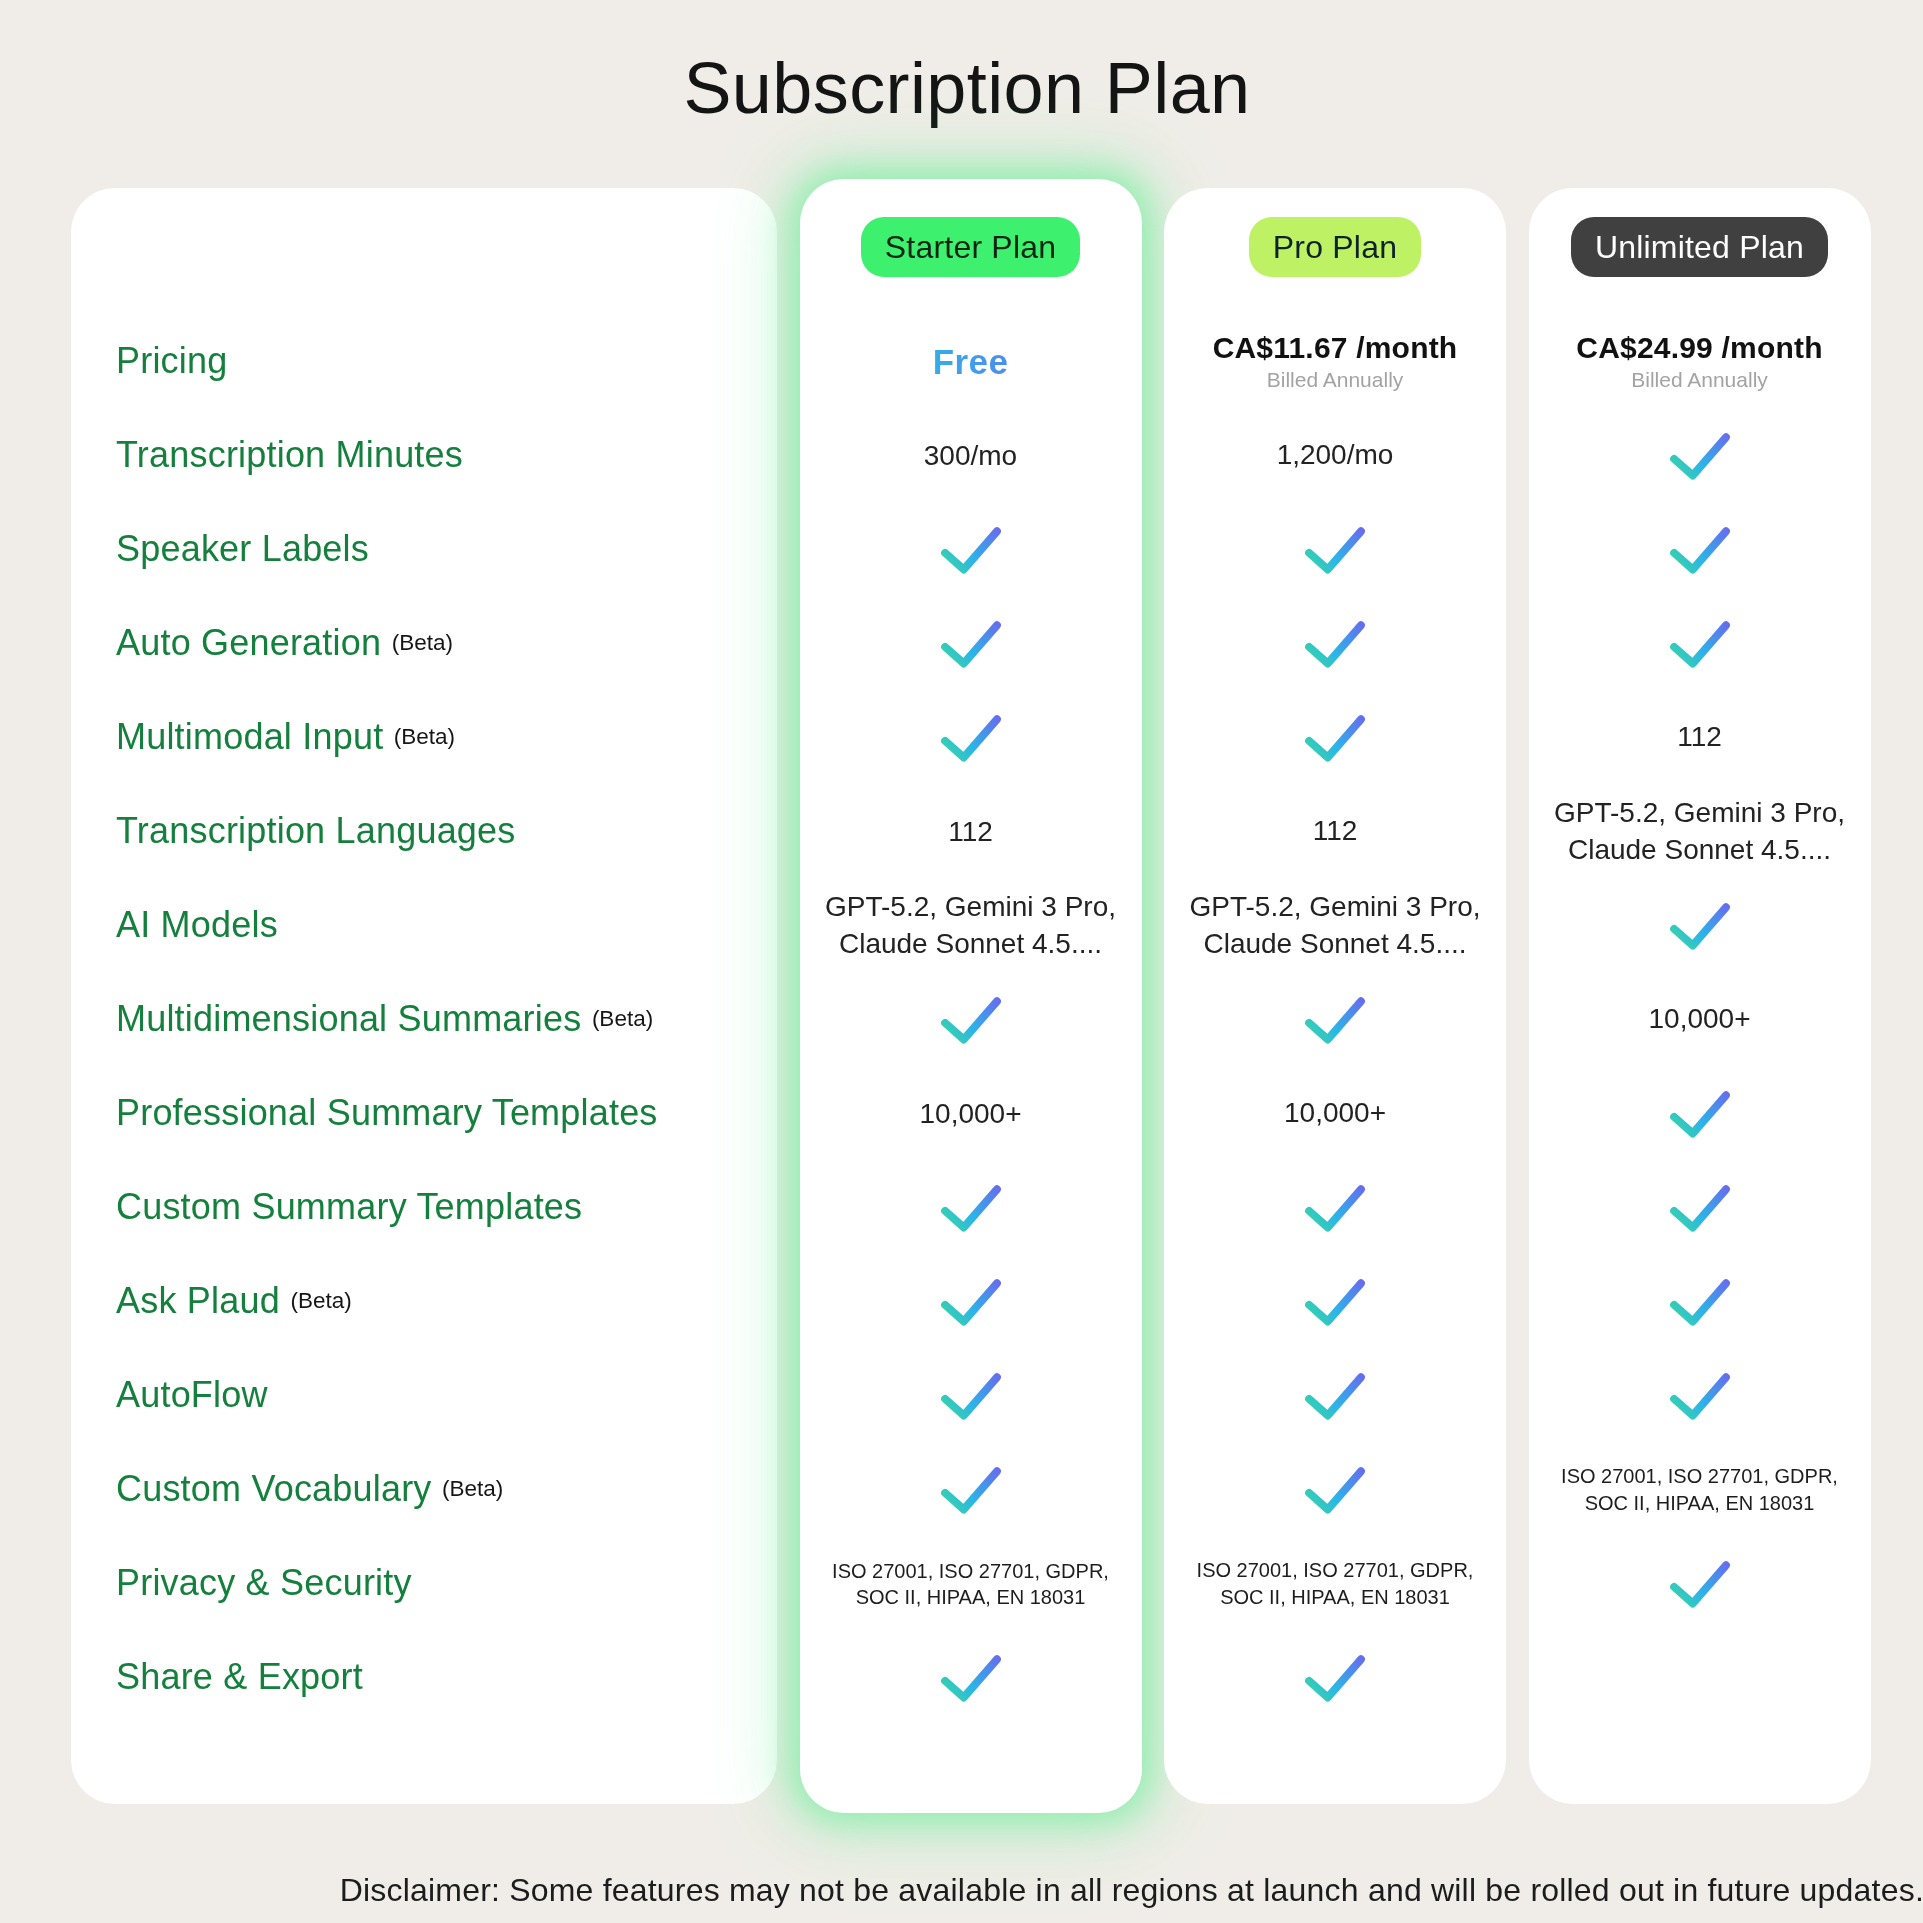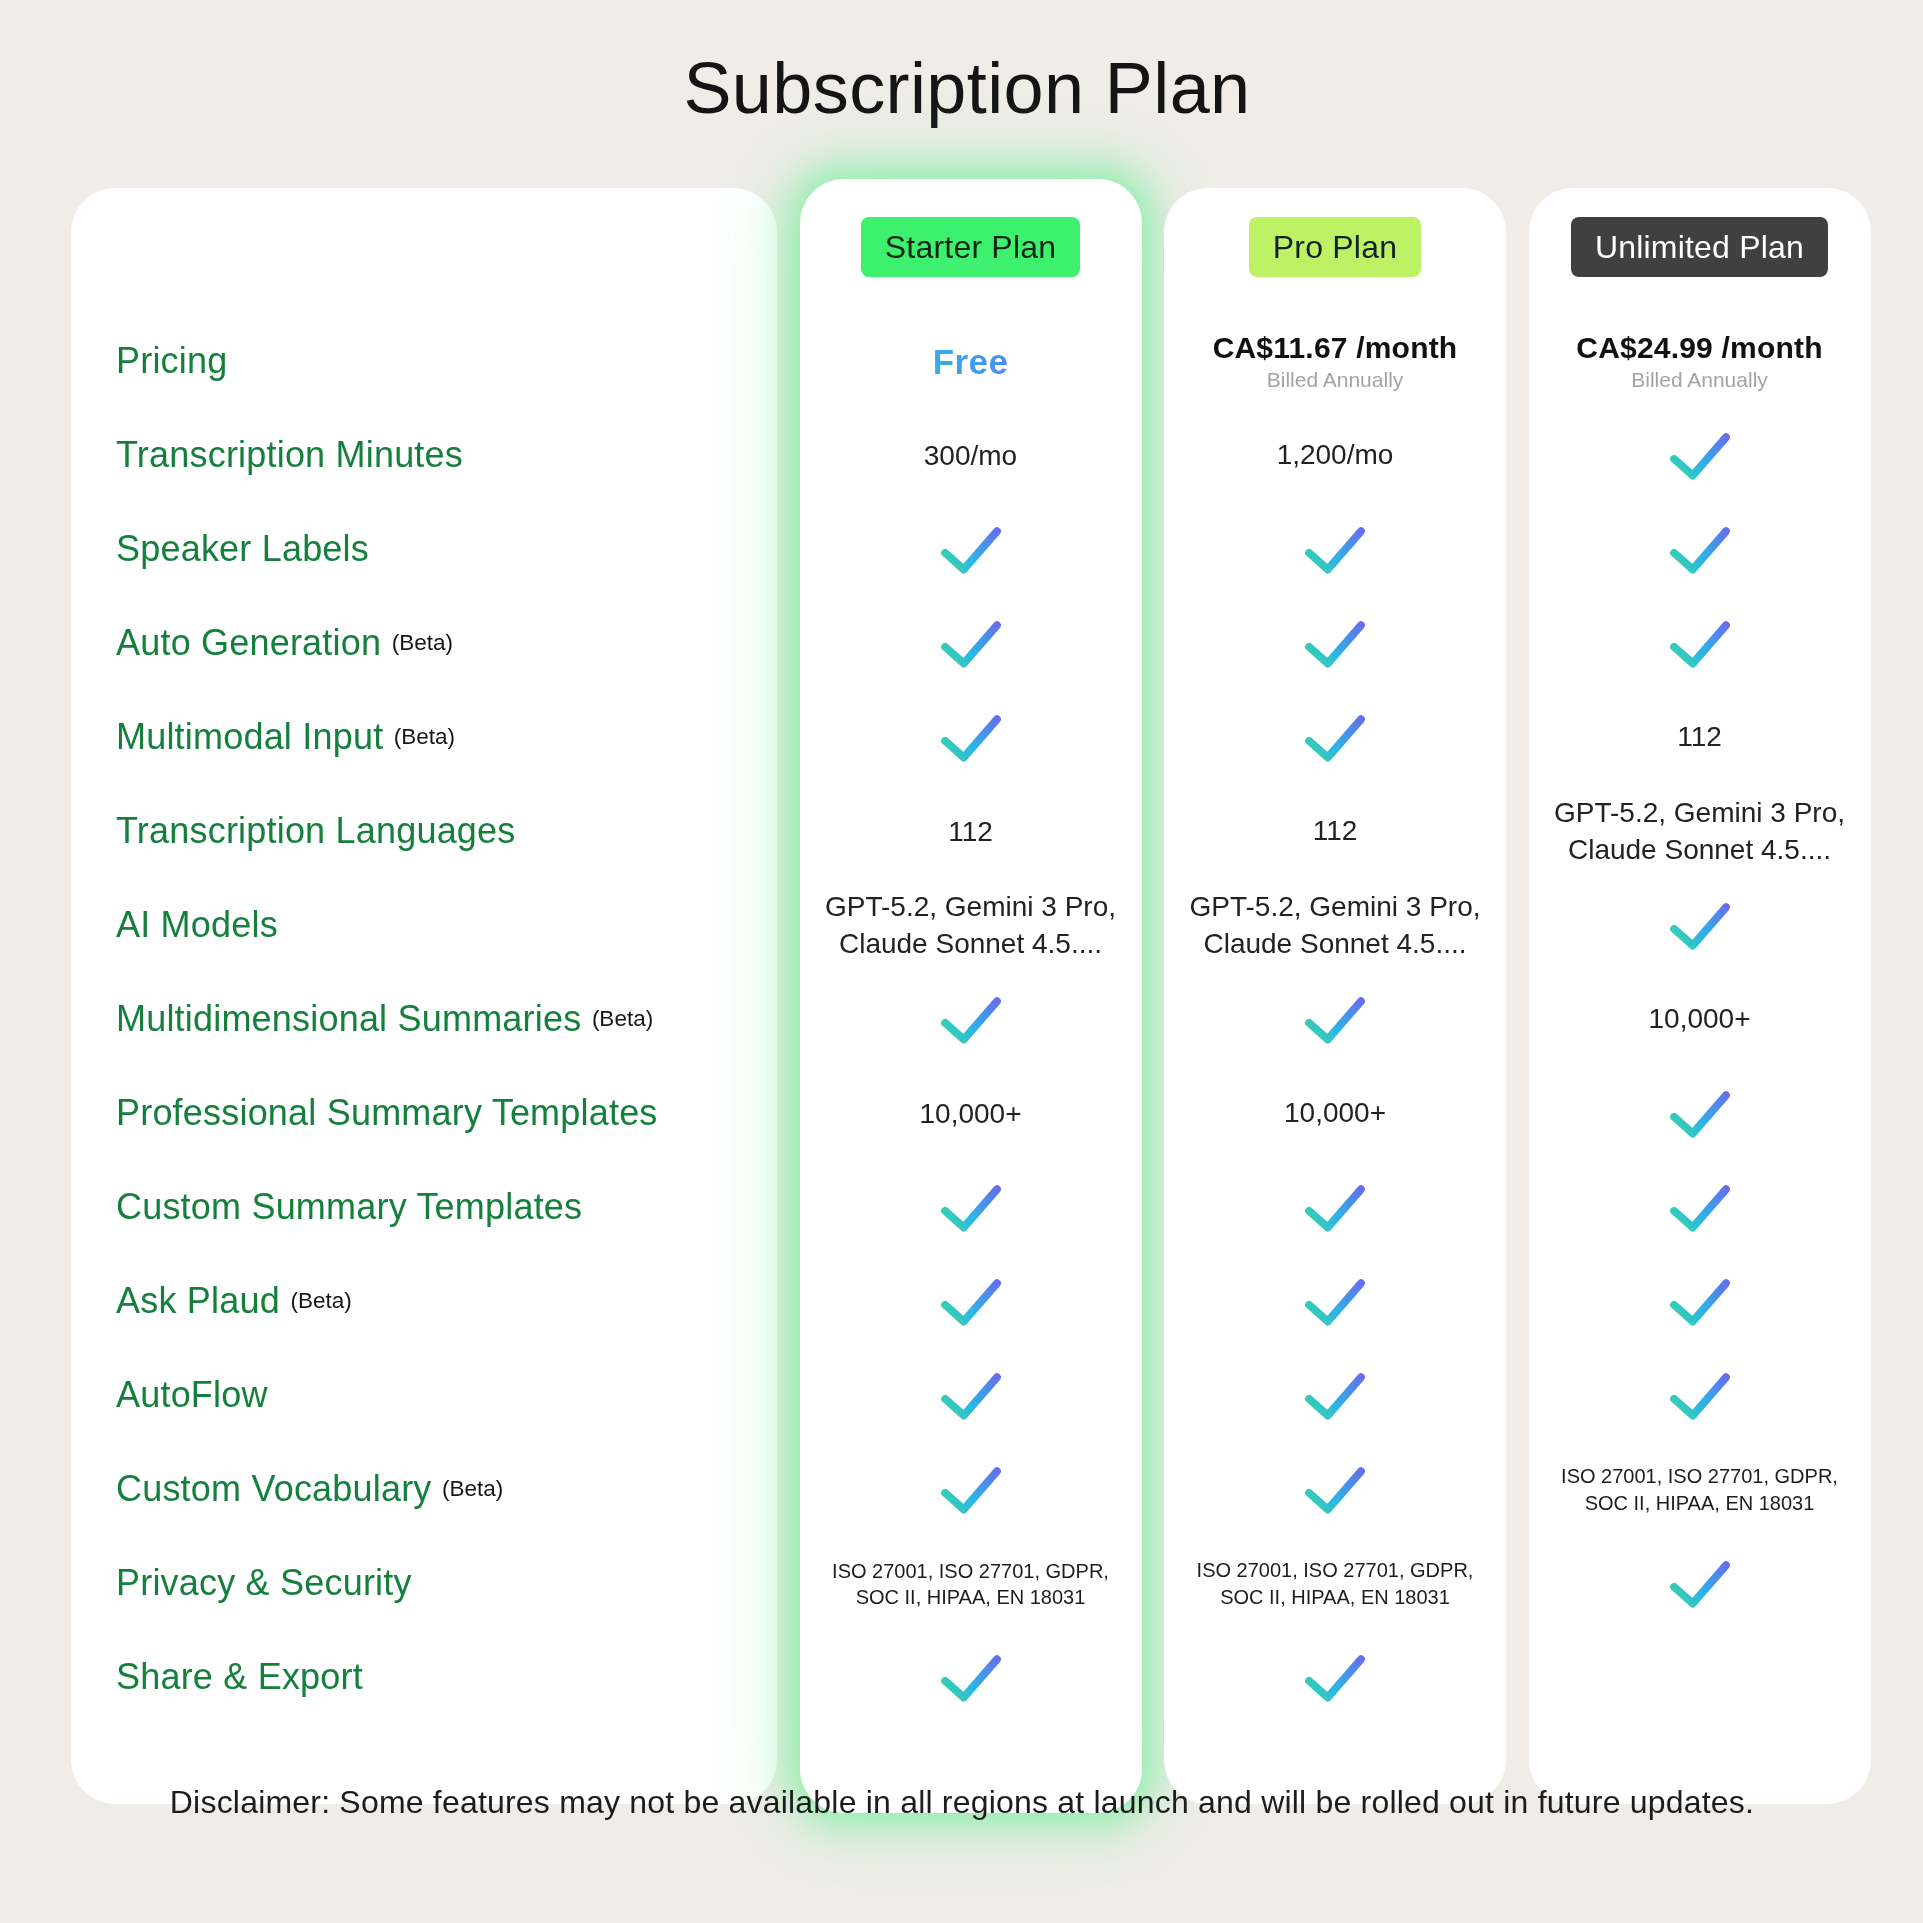--- a/index.html
+++ b/index.html
@@ -54,21 +54,21 @@
     height: 1634px;
     box-shadow: 0 0 32px 10.5px rgba(88, 240, 140, 0.50), 0 0 71px 25.6px rgba(88, 240, 140, 0.22);
   }
   .badge {
     display: block;
     width: fit-content;
     margin: 28.6px auto 0;
     padding: 0 24px;
     height: 60px;
     line-height: 60px;
-    border-radius: 8px;
+    border-radius: 23px;
     font-size: 32px;
     font-weight: 500;
     letter-spacing: 0.2px;
     cursor: pointer;
   }
   .plan-card.highlighted .badge { margin-top: 38px; }
   .rows { margin-top: 38px; }
   .features-card .rows { margin-top: 126px; }
   .row {
     height: 94px;
@@ -127,24 +127,24 @@
     .free-text {
       background: linear-gradient(90deg, #35ADE8, #4B8DF0);
       -webkit-background-clip: text;
       background-clip: text;
       color: transparent;
     }
   }
   .check-svg { width: 72px; height: 58px; display: block; }
   .disclaimer {
     position: absolute;
-    top: 1784px;
+    top: 1872px;
     left: 0;
     right: 0;
-    text-align: center;
+    text-align: right;
     font-size: 32px;
     color: #1c1c1c;
     letter-spacing: 0.2px;
   }
 </style>
 </head>
 <body style="background: rgb(240, 237, 232);">
 
 <svg width="0" height="0" style="position:absolute" aria-hidden="true">
   <defs>

